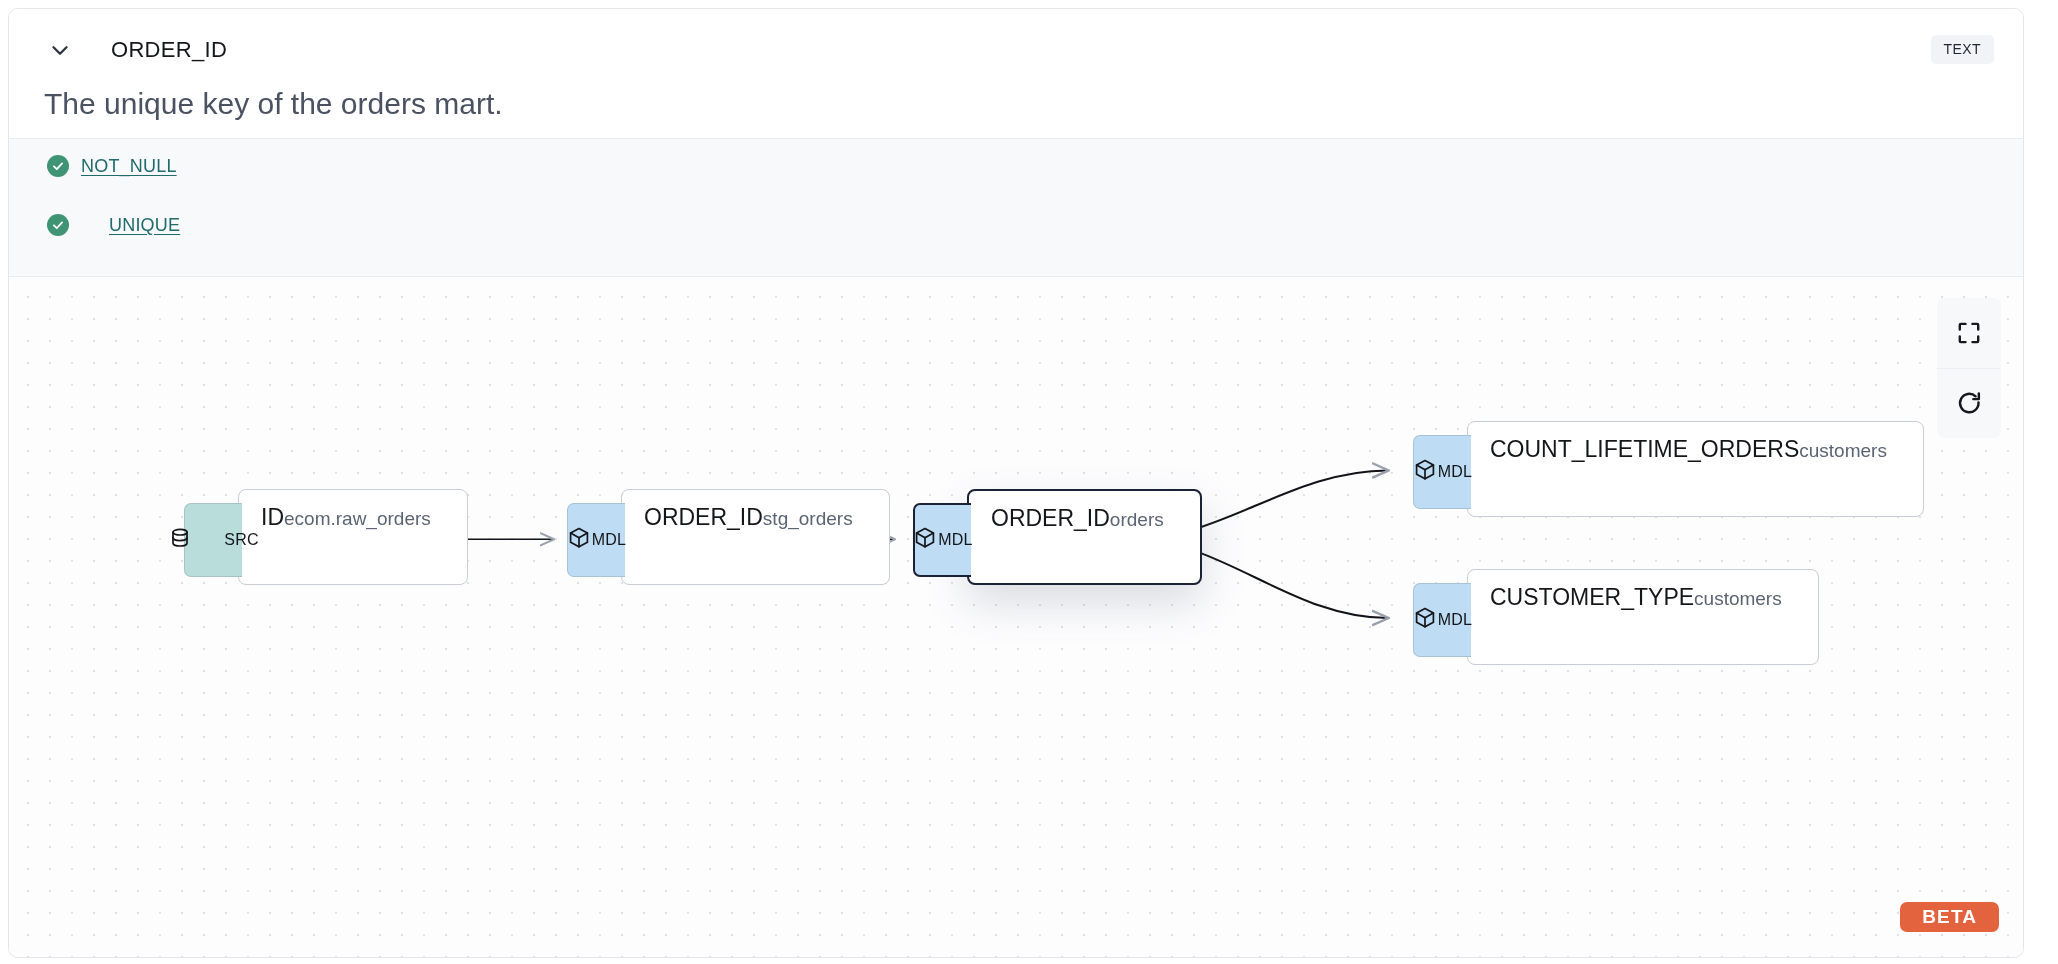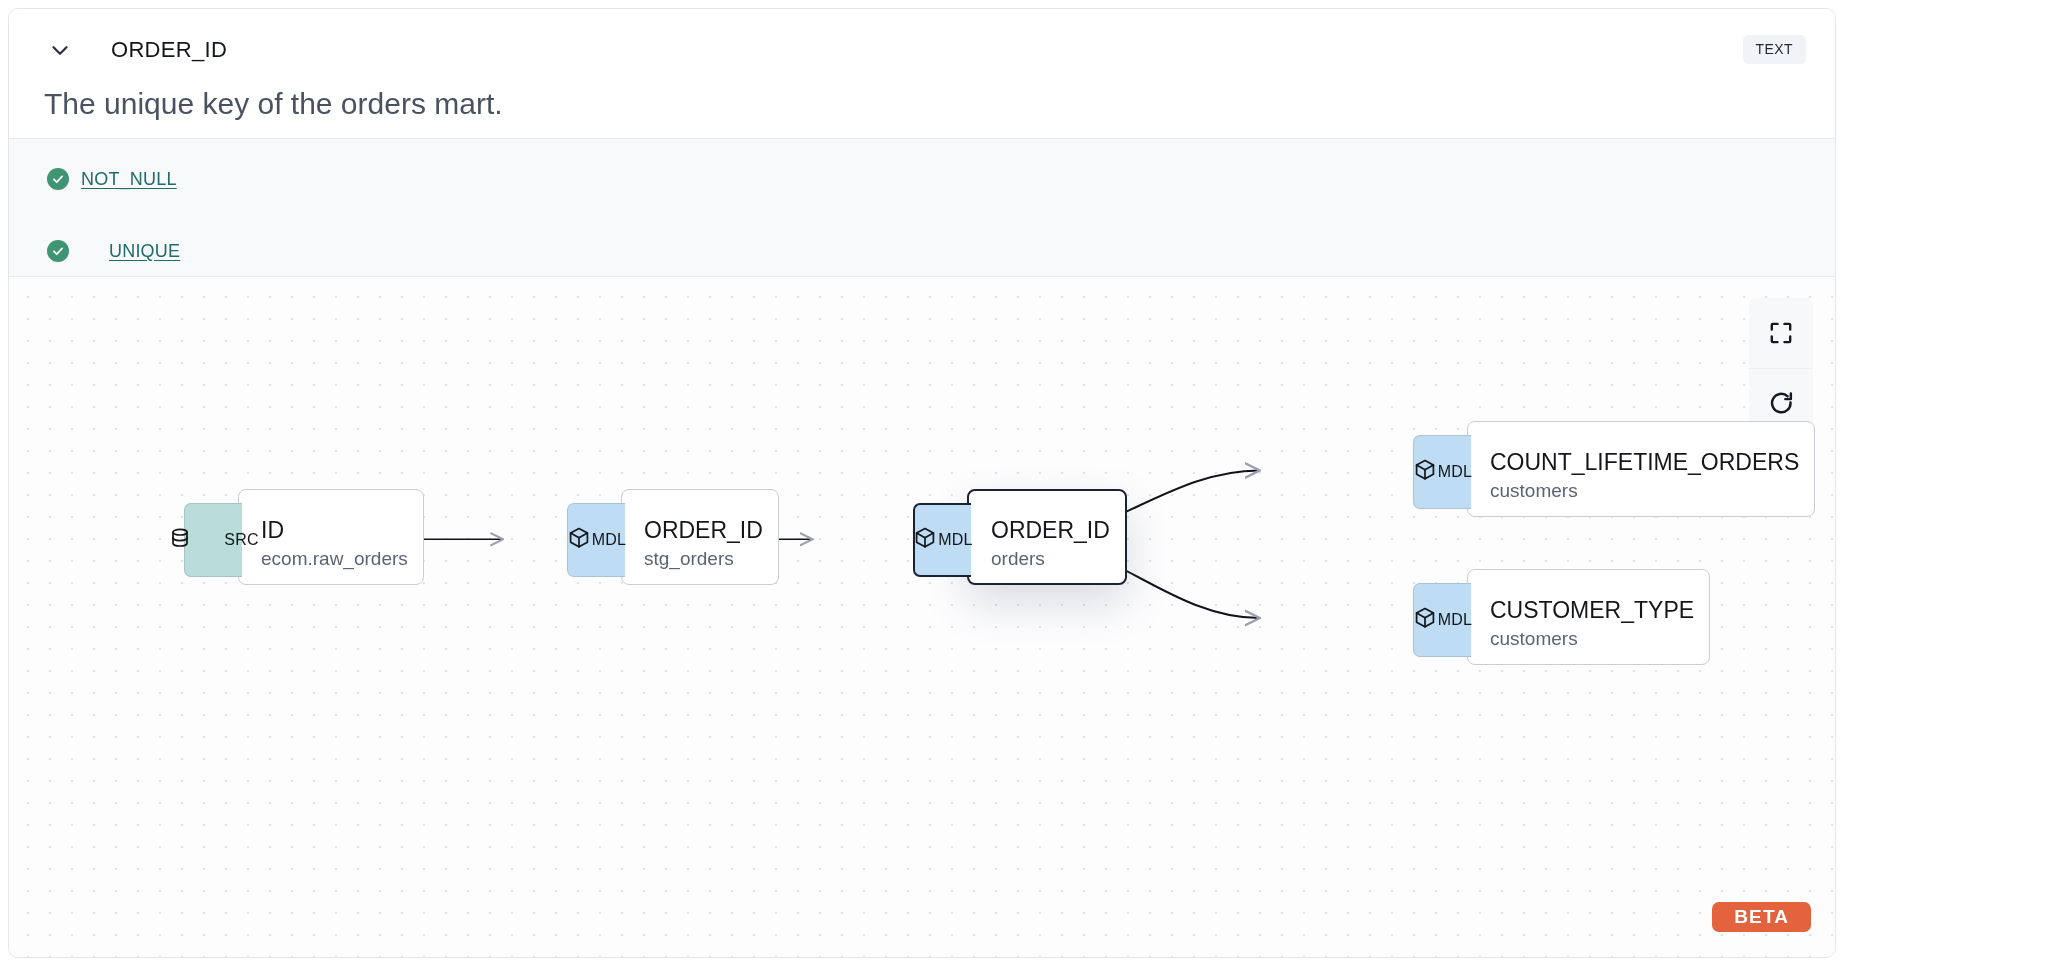--- a/index.html
+++ b/index.html
@@ -8,21 +8,21 @@
     width: 2058px; height: 964px;
     background: #ffffff;
     font-family: "Liberation Sans", sans-serif;
     overflow: hidden;
   }
 
   
   .card {
     position: absolute;
     left: 8px; top: 8px;
-    width: 1828px; height: 950px;
+    width: 2016px; height: 950px;
     background: #ffffff;
     border: 1px solid #e3e6ea;
     border-radius: 10px;
     overflow: hidden;
   }
 
   
   .header {
     position: absolute;
     left: 0; top: 0; right: 0; height: 78px;
@@ -73,22 +73,22 @@
     border-bottom: 1px solid #e8ebef;
   }
   .test-row {
     position: absolute;
     left: 38px;
     display: flex;
     align-items: center;
     gap: 12px;
     height: 26px;
   }
-  .test-row.r0 { top: 27px; }
-  .test-row.r1 { top: 99px; gap: 40px; }
+  .test-row.r0 { top: 14px; }
+  .test-row.r1 { top: 73px; gap: 40px; }
   .check-icon {
     width: 22px; height: 22px;
     border-radius: 50%;
     background: #3f9573;
     display: flex; align-items: center; justify-content: center;
     flex: 0 0 auto;
   }
   .check-icon svg { display:block; }
   .test-link {
     font-size: 18px;
@@ -144,23 +144,22 @@
   .node.mdl .badge { background: #bedcf3; }
 
   .node .body {
     position: relative;
     margin-left: -4px;
     margin-top: -14px;
     height: 96px;
     background: #ffffff;
     border: 1px solid #c9cdd4;
     border-radius: 8px;
-    padding: 14px 15px 0 22px;
-    display: flex;
-    flex-direction: column;
+    padding: 14px 36px 0 22px;
+    display: flex;
     justify-content: center;
     z-index: 1;
   }
   .node .nname {
     font-size: 23px;
     color: #14161a;
     line-height: 1.18;
     white-space: nowrap;
   }
   .node .nsub {

